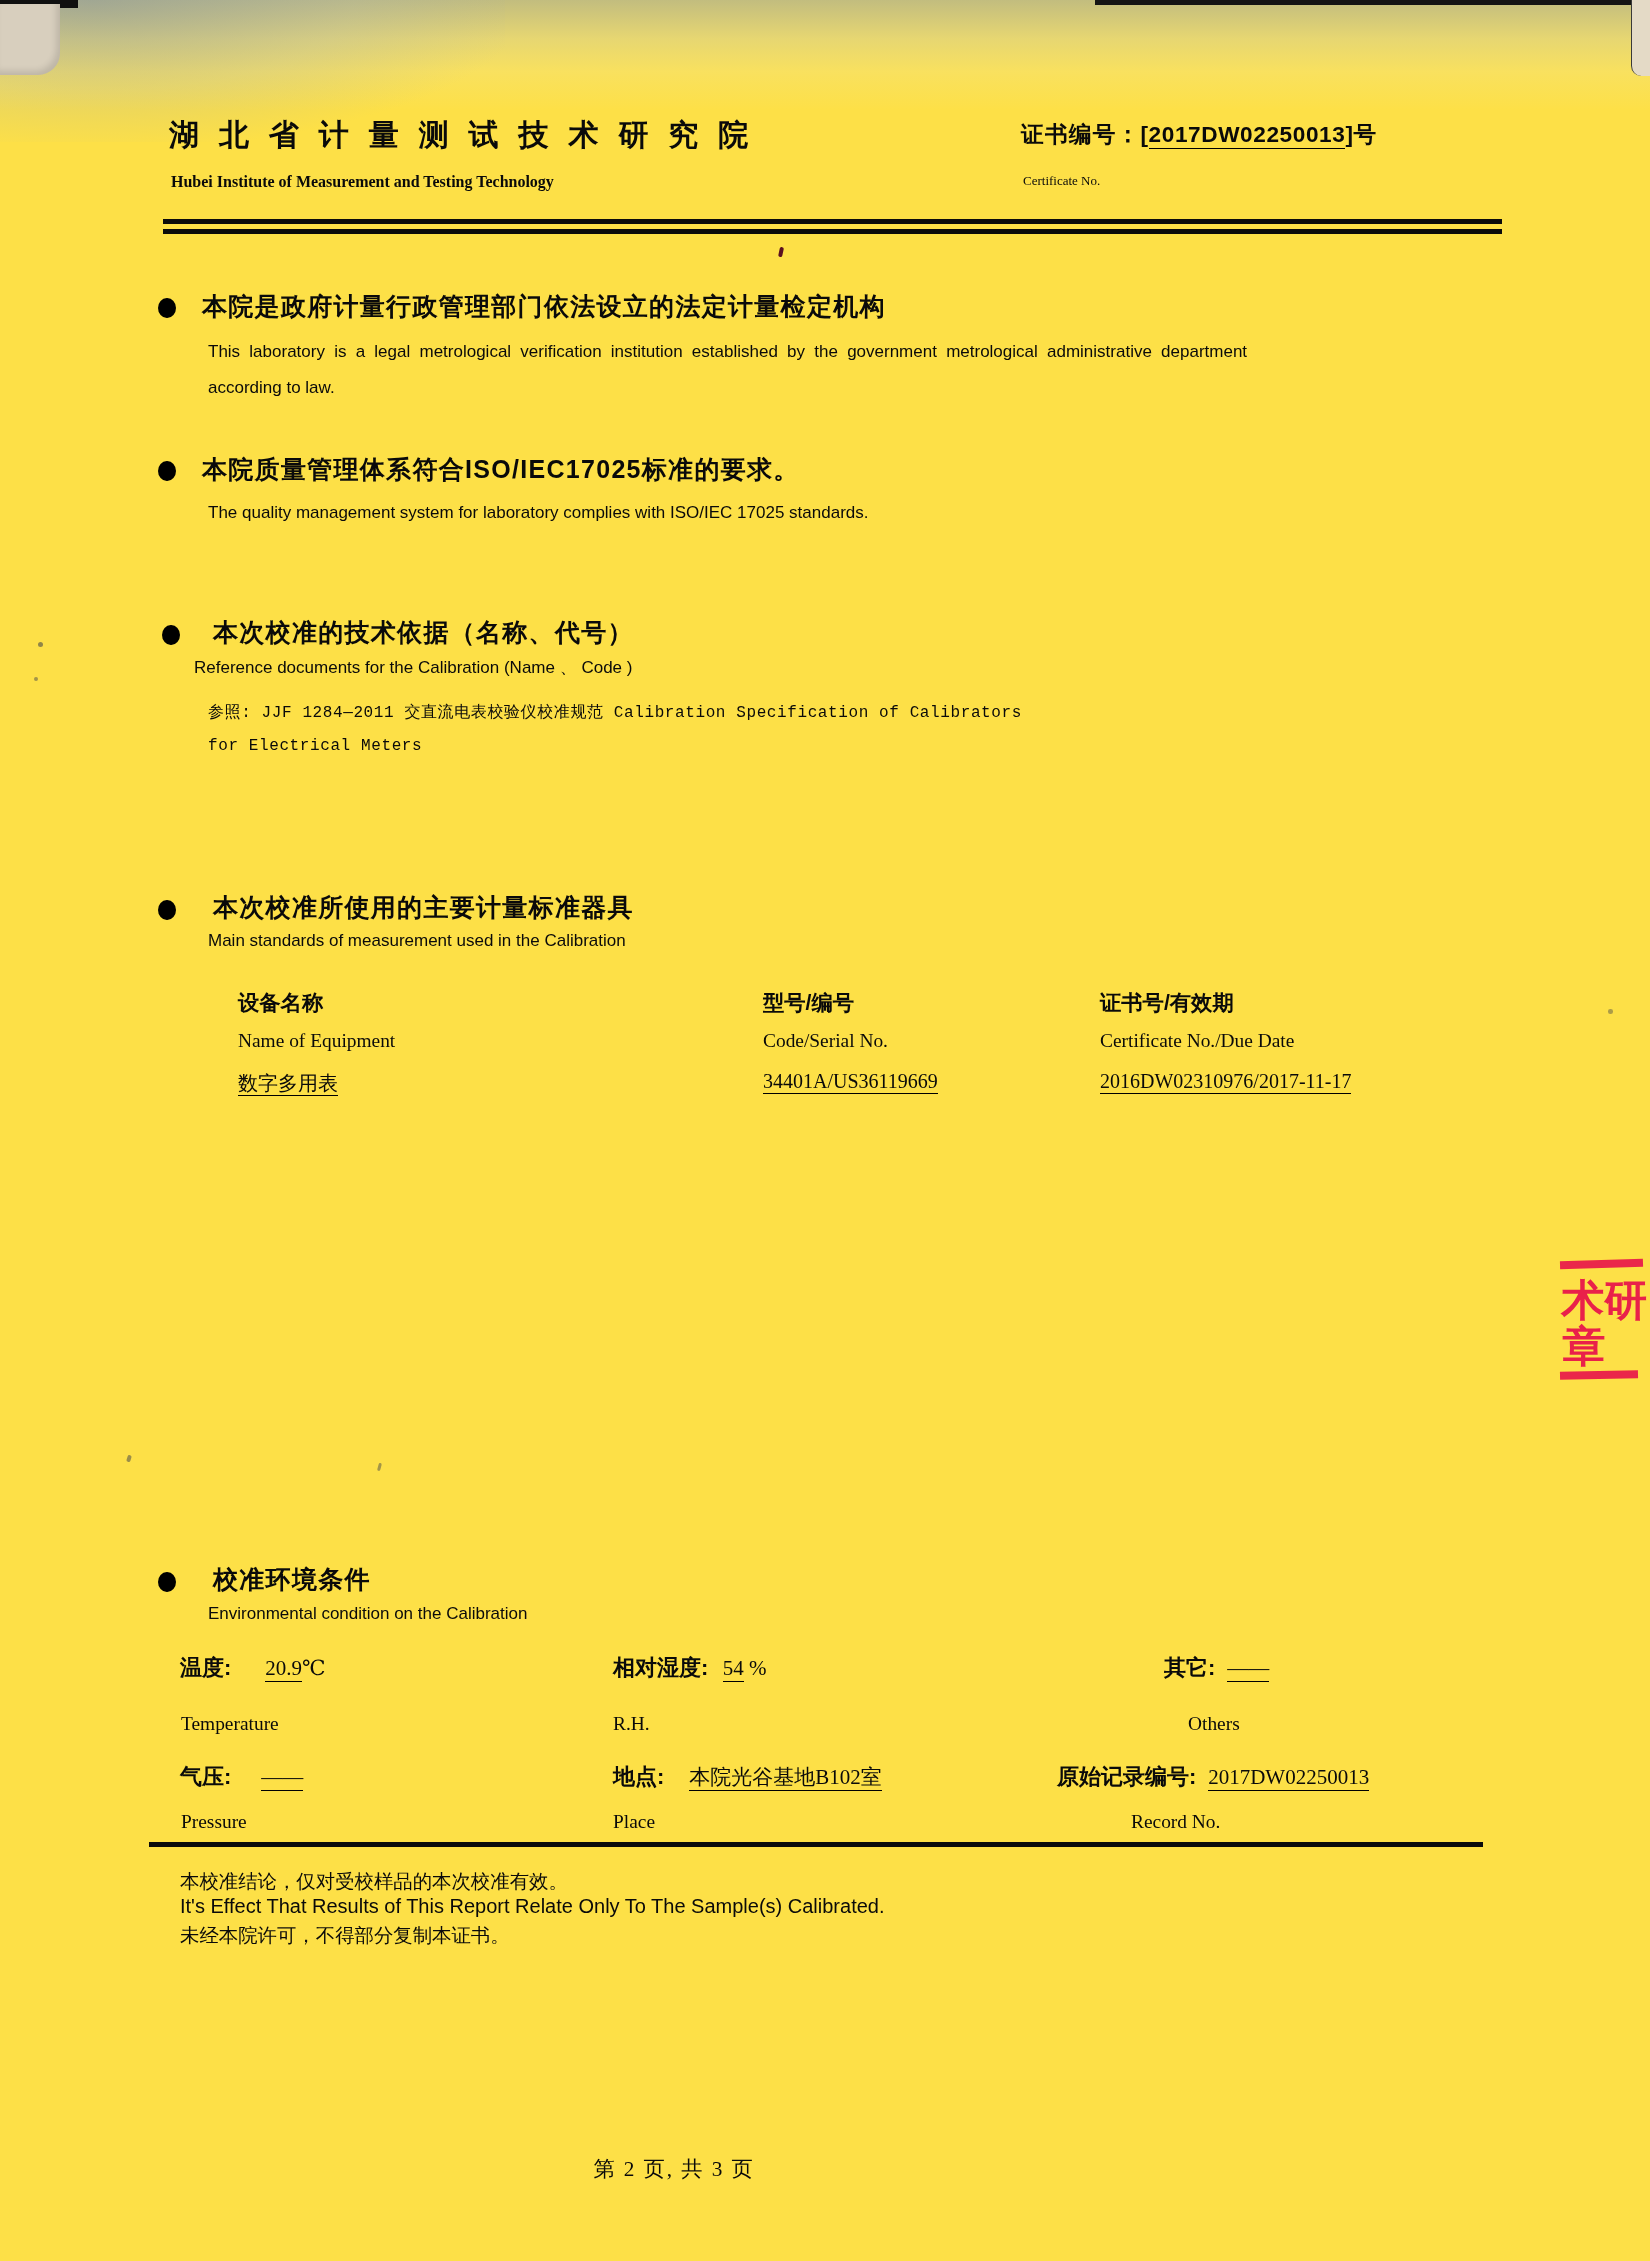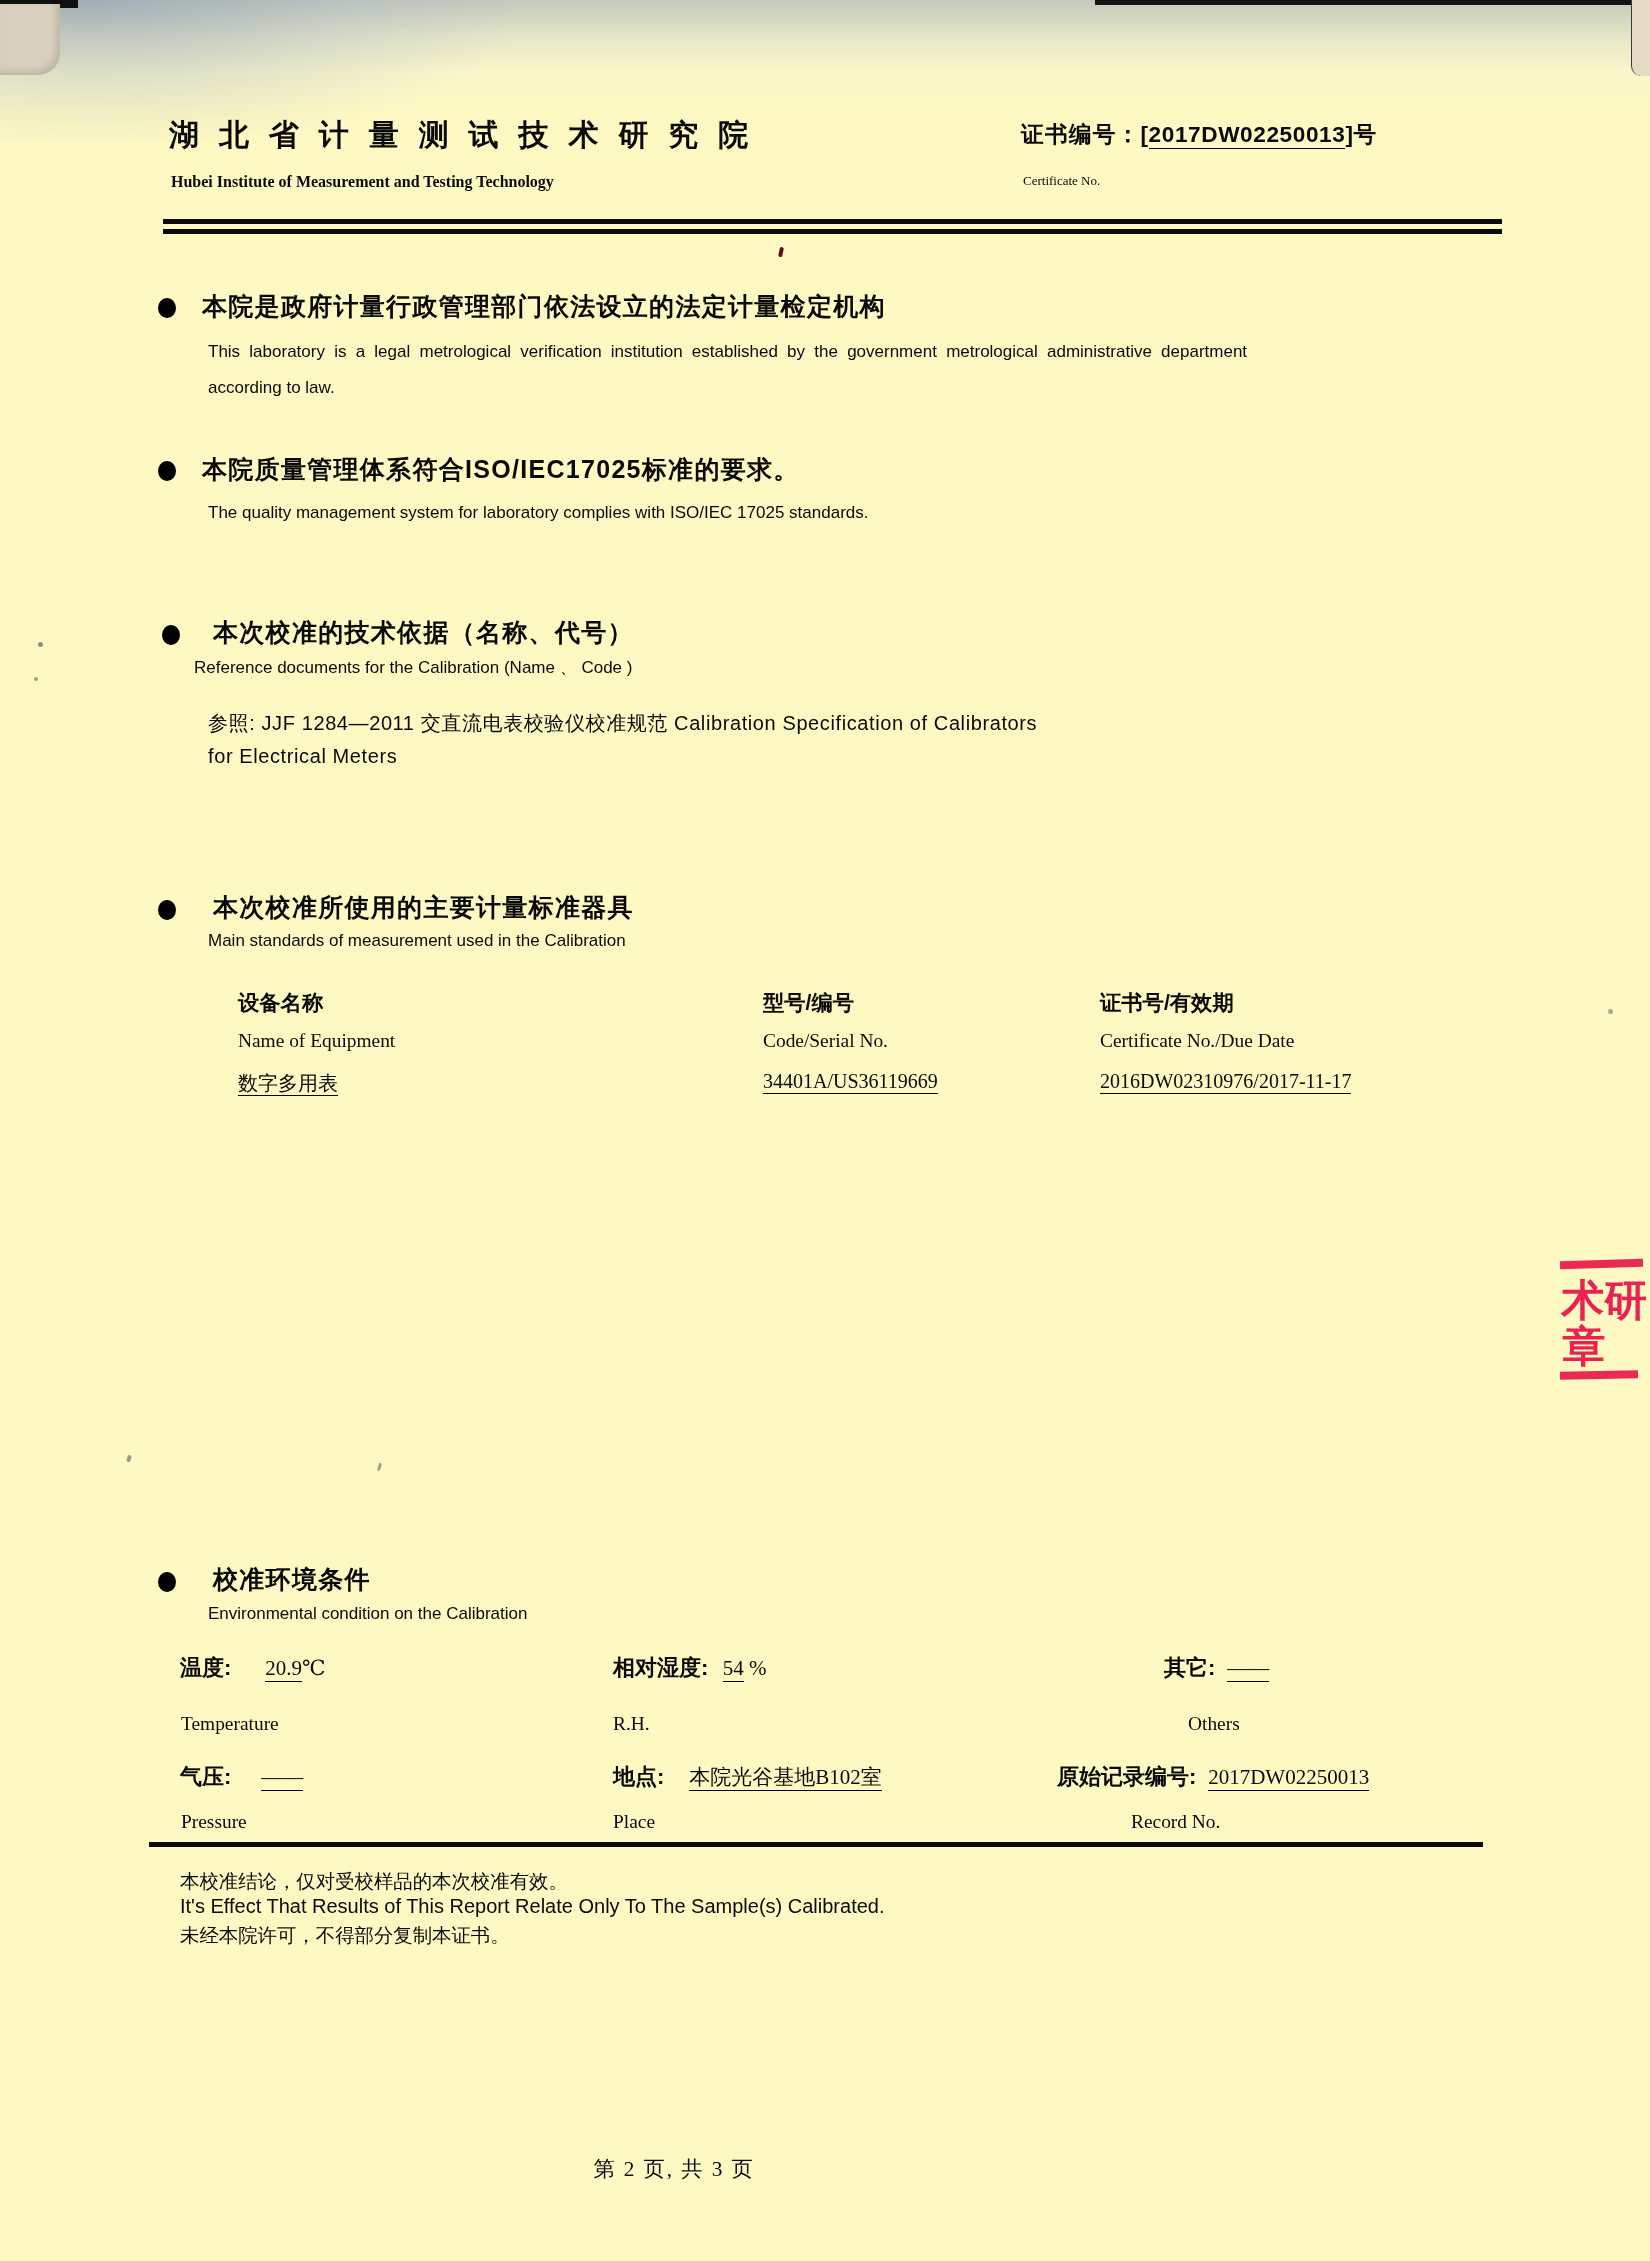--- a/index.html
+++ b/index.html
@@ -1,19 +1,19 @@
 <!DOCTYPE html>
 <html style="font-size:10.3px"><head>
 <meta charset="utf-8">
 <style>
   html,body{margin:0;padding:0;background:#ffffff;}
   .page{
     position:relative;
     width:1651px;height:2261px;
-    background:#fef9c3;
+    background:#fde047;
     overflow:hidden;
     font-family:"Liberation Sans","DejaVu Sans",sans-serif;
     color:#0a0a0a;
   }
   .abs{position:absolute;white-space:nowrap;}
   
   .scan-top{
     position:absolute;top:0;left:0;right:0;height:110px;
     background:linear-gradient(to bottom, rgba(136,154,182,0.50) 0%, rgba(178,192,212,0.30) 35%, rgba(222,230,240,0.14) 65%, rgba(255,255,255,0) 100%);
   }
@@ -31,21 +31,21 @@
   .u{border-bottom:1.9px solid #000;padding-bottom:1.3px;}
   .dot{position:absolute;width:17.5px;height:20px;border-radius:50%;background:#000;}
   .title-cn{font-size:30px;font-weight:700;letter-spacing:5.8px;}
   .title-en{font-size:16px;font-weight:700;}
   .cert-label-cn{font-size:22.6px;font-weight:700;letter-spacing:1.3px;}
   .cert-num{font-size:22.6px;font-weight:600;letter-spacing:0.6px;}
   .cert-label-en{font-size:13px;}
   .rule{position:absolute;background:#0b0b0b;}
   .sec-cn{font-size:25px;font-weight:700;letter-spacing:1.3px;}
   .sec-en{font-size:17px;}
-  .ref-line{font-size:20px;font-family:Liberation Sans, sans-serif;letter-spacing:0.6px;margin-top:8px;}
+  .ref-line{font-size:16px;font-family:Liberation Mono, monospace;letter-spacing:0.6px;}
   .tbl-cn{font-size:21.3px;font-weight:600;}
   .tbl-en{font-size:19.4px;font-family:"Liberation Serif","DejaVu Serif",serif;}
   .tbl-val{font-size:20px;font-family:"Liberation Serif","DejaVu Serif",serif;}
   .env-cn{font-size:22px;font-weight:600;}
   .env-en{font-size:19.4px;font-family:"Liberation Serif","DejaVu Serif",serif;}
   .env-val{font-size:21px;font-family:"Liberation Serif","DejaVu Serif",serif;}
   .note-cn{font-size:19.4px;}
   .note-en{font-size:20px;font-weight:400;}
   .footer{font-size:21.3px;font-family:"Liberation Serif","DejaVu Serif",serif;letter-spacing:1.9px;}
   

